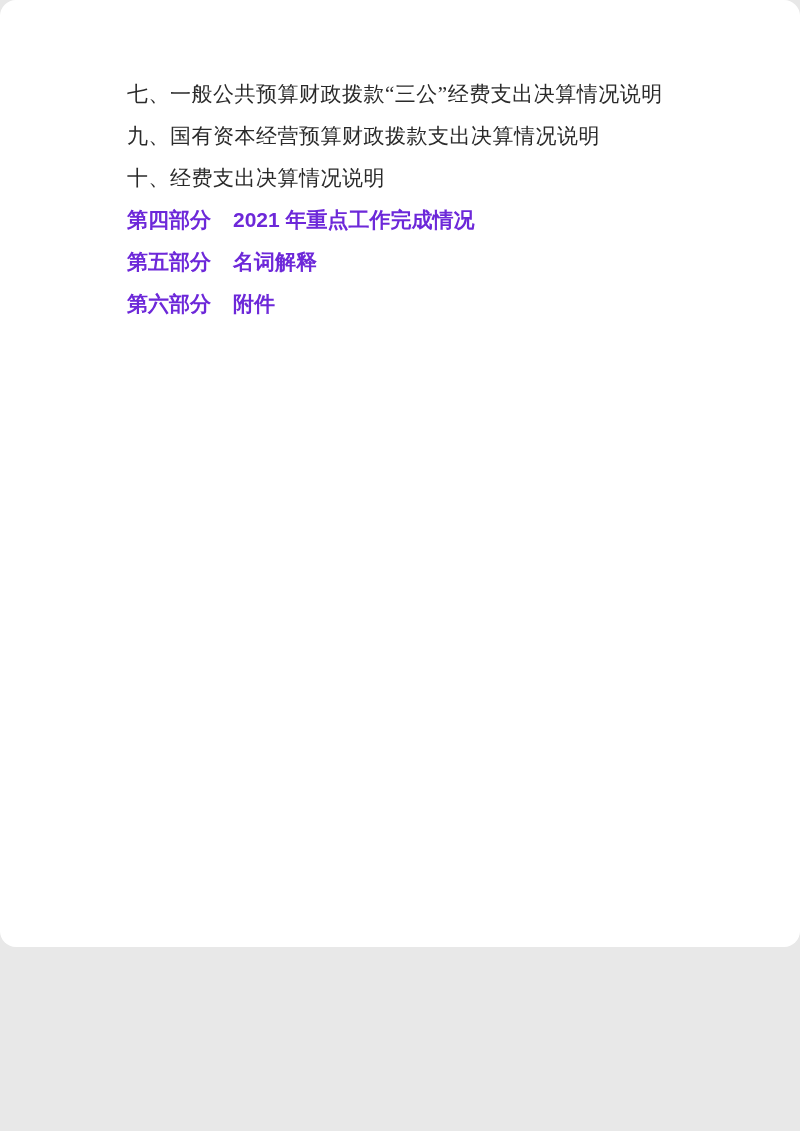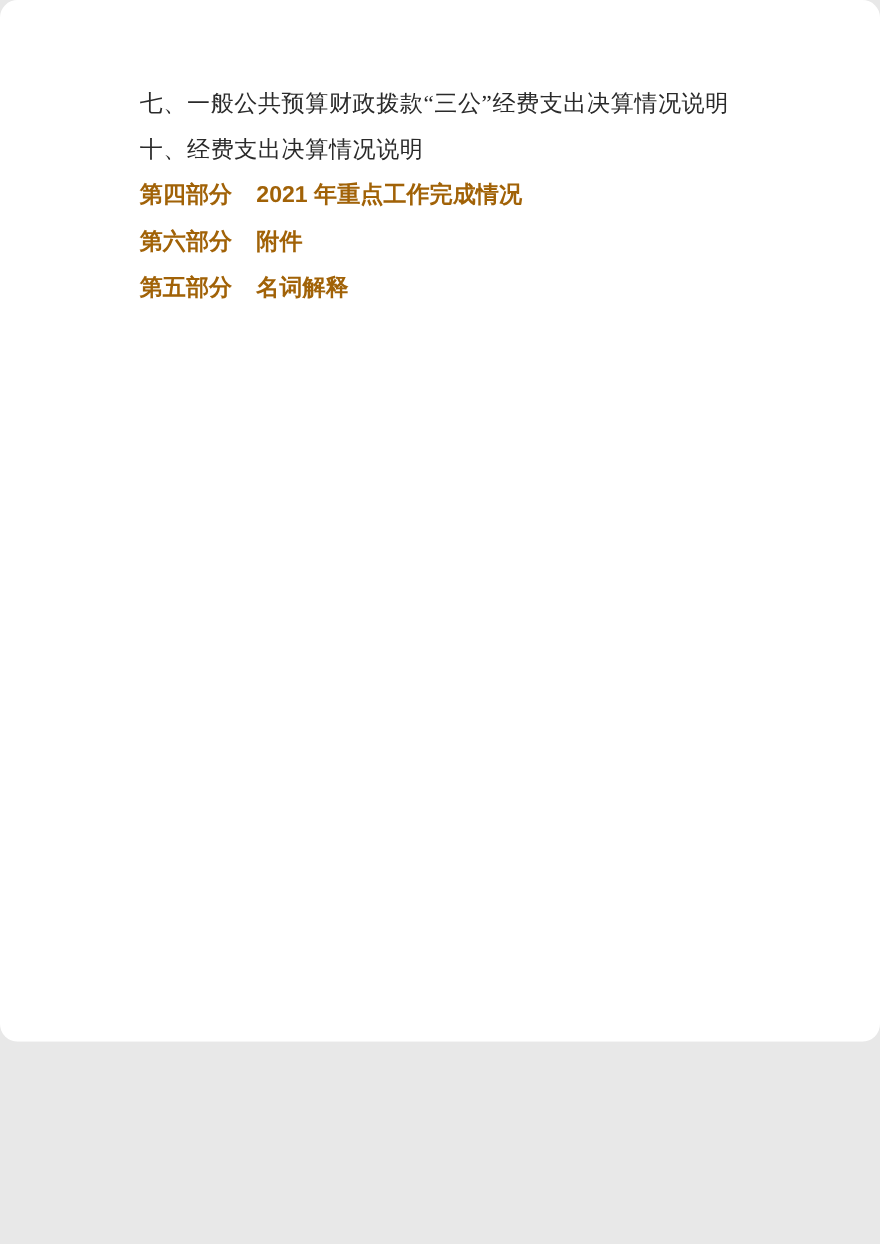--- a/index.html
+++ b/index.html
@@ -34,21 +34,21 @@
     white-space: nowrap;
     letter-spacing: 0.5px;
   }
   .toc-part {
     margin: 0;
     height: 42px;
     line-height: 42px;
     font-size: 21px;
     font-family: "Liberation Sans", sans-serif;
     font-weight: bold;
-    color: #a16207;
+    color: #6d28d9;
     white-space: nowrap;
   }
   .toc-part .part-label {
     margin-right: 22px;
   }
   .page-footer {
     position: absolute;
     left: 0;
     right: 0;
     top: 1030px;
@@ -58,30 +58,31 @@
     color: #2a2a2a;
   }
 </style>
 </head>
 <body>
 
 <div class="page">
   <div class="content">
 
     <p class="toc-item">七、一般公共预算财政拨款“三公”经费支出决算情况说明</p>
+    <p class="toc-item">九、国有资本经营预算财政拨款支出决算情况说明</p>
     <p class="toc-item">十、经费支出决算情况说明</p>
 
     <p class="toc-part">
       <span class="part-label">第四部分</span><span class="part-title">2021 年重点工作完成情况</span>
     </p>
     <p class="toc-part">
-      <span class="part-label">第六部分</span><span class="part-title">附件</span>
+      <span class="part-label">第五部分</span><span class="part-title">名词解释</span>
     </p>
     <p class="toc-part">
-      <span class="part-label">第五部分</span><span class="part-title">名词解释</span>
+      <span class="part-label">第六部分</span><span class="part-title">附件</span>
     </p>
 
   </div>
 
   <div class="page-footer">
     <span>3</span>
   </div>
 </div>
 
 </body></html>

